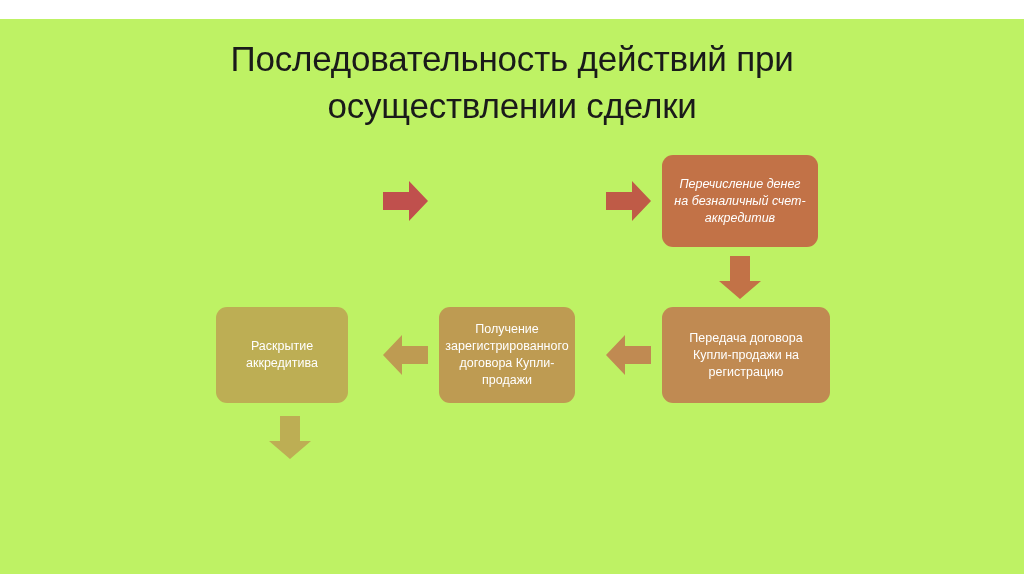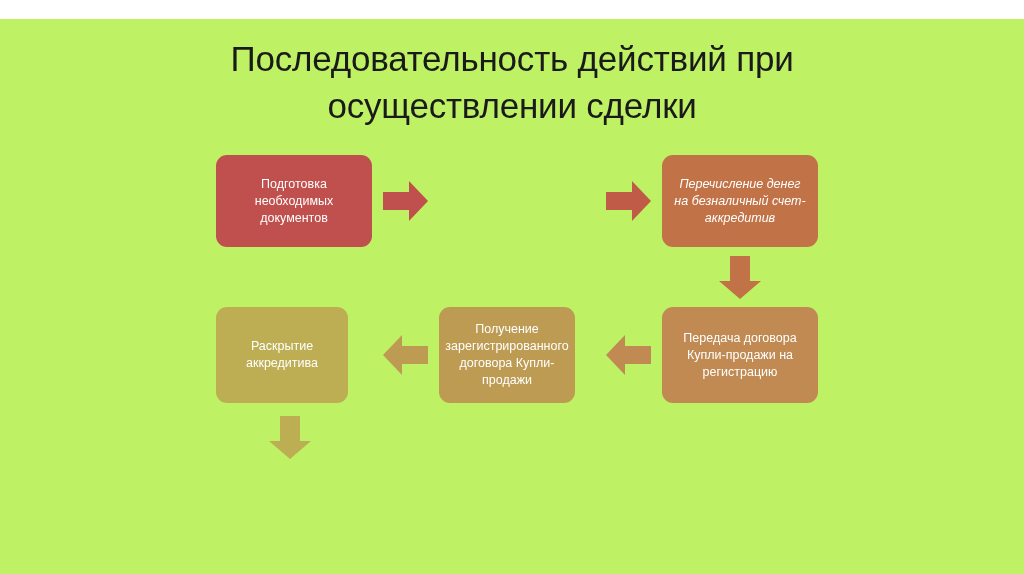--- a/index.html
+++ b/index.html
@@ -63,21 +63,20 @@
   }
   .arrow svg { display: block; }
 </style>
 </head>
 <body>
 
 <div id="slide">
 
   <div id="title">Последовательность действий при осуществлении сделки</div>
 
-  <div class="node" style="left:216px; top:136px; width:156px; height:92px; background:#C0504D;">Подготовка необходимых документов</div>
 
   <div class="arrow" style="left:383px; top:159px;">
     <svg width="46" height="46" viewBox="0 0 46 46">
       <path d="M0 14 L26 14 L26 3 L45 23 L26 43 L26 32 L0 32 Z" fill="#C0504D"></path>
     </svg>
   </div>
 
 
   <div class="arrow" style="left:606px; top:159px;">
     <svg width="46" height="46" viewBox="0 0 46 46">
@@ -86,21 +85,21 @@
   </div>
 
   <div class="node" style="left:662px; top:136px; width:156px; height:92px; background:#C27247;font-style:italic;">Перечисление денег на безналичный счет-аккредитив</div>
 
   <div class="arrow" style="left:717px; top:237px;">
     <svg width="46" height="44" viewBox="0 0 46 44">
       <path d="M13 0 L33 0 L33 25 L44 25 L23 43 L2 25 L13 25 Z" fill="#C27247"></path>
     </svg>
   </div>
 
-  <div class="node" style="left:662px; top:288px; width:156px; height:96px; background:#C08A52;">Передача договора Купли-продажи на регистрацию</div>
+  <div class="node" style="left:662px; top:288px; width:168px; height:96px; background:#C08A52;">Передача договора Купли-продажи на регистрацию</div>
 
   <div class="arrow" style="left:606px; top:313px;">
     <svg width="46" height="46" viewBox="0 0 46 46">
       <path d="M45 14 L19 14 L19 3 L0 23 L19 43 L19 32 L45 32 Z" fill="#C08A52"></path>
     </svg>
   </div>
 
   <div class="node" style="left:439px; top:288px; width:136px; height:96px; background:#BE9B52;border-radius:11px;">Получение зарегистрированного договора Купли-продажи</div>
 
   <div class="arrow" style="left:383px; top:313px;">

